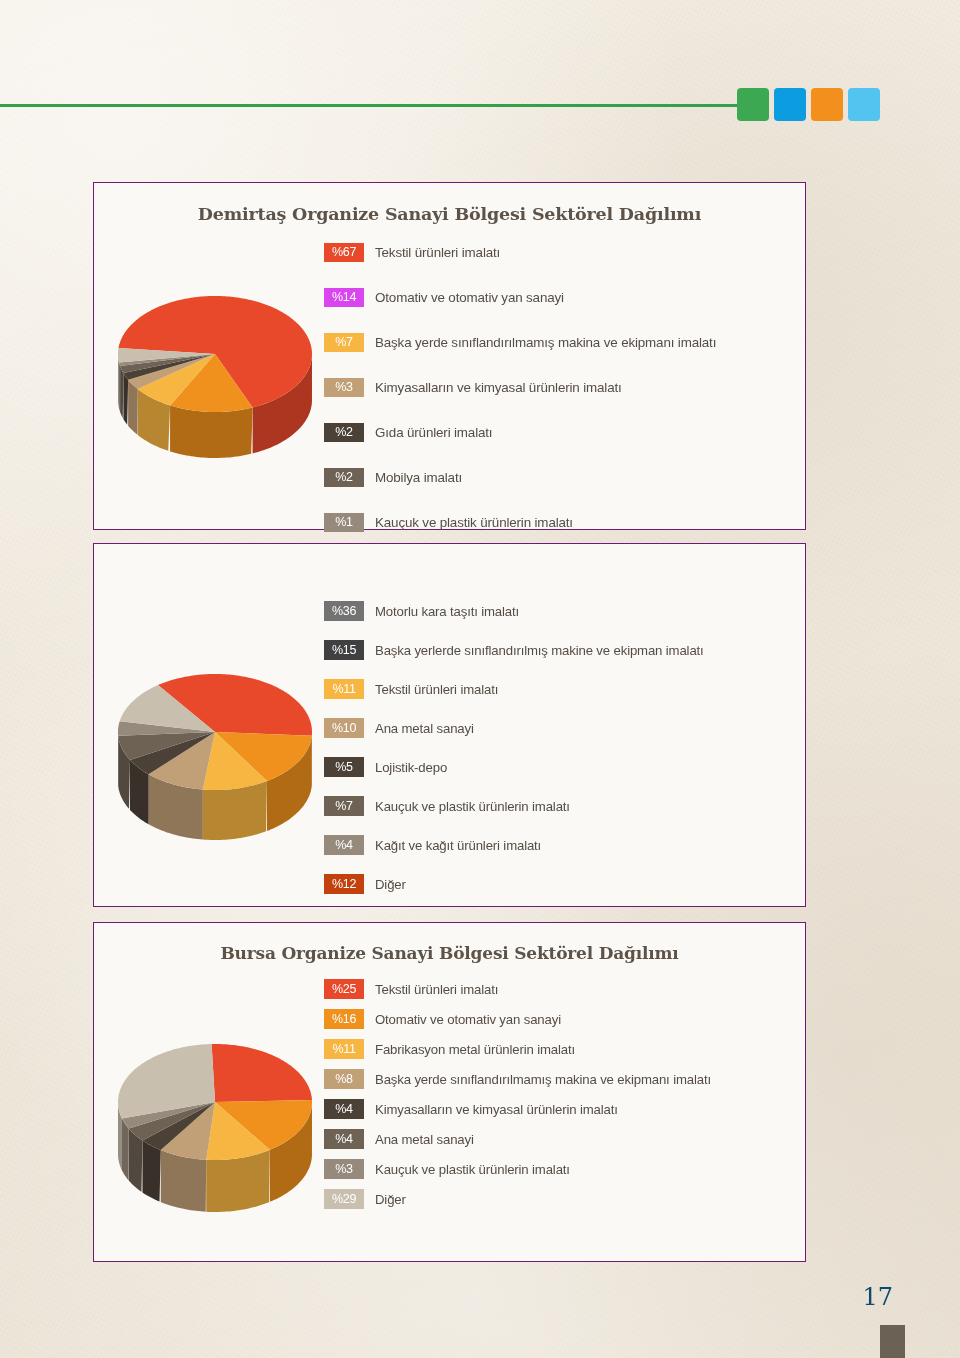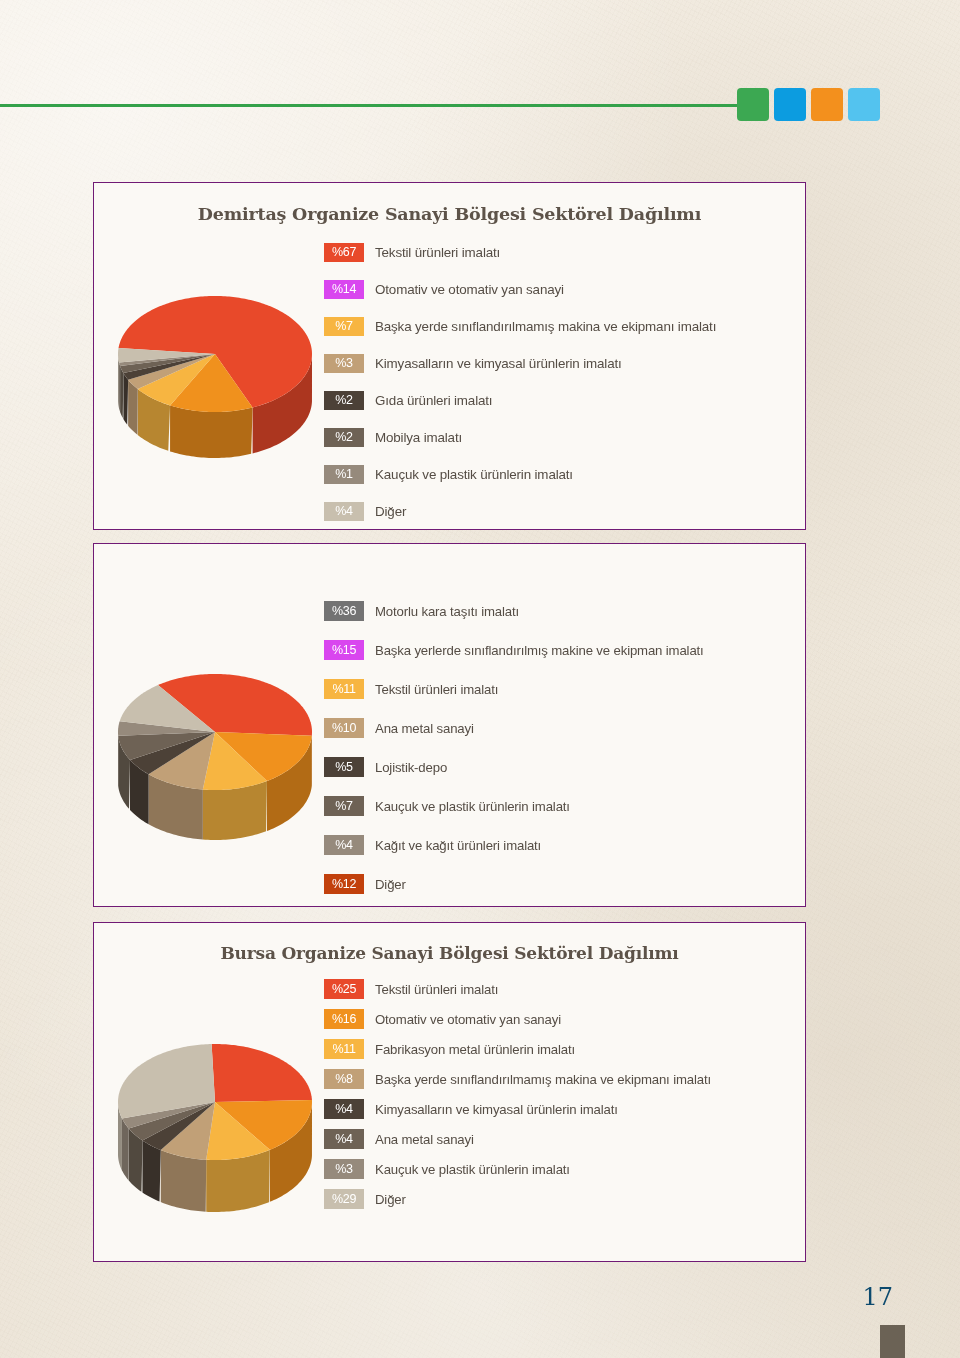--- a/index.html
+++ b/index.html
@@ -83,21 +83,21 @@
   #panel-3 .panel-title { padding-top: 20px; font-size: 17px; }
 
   
   .legend {
     position: absolute;
     left: 230px;
     right: 8px;
     display: flex;
     flex-direction: column;
   }
-  #panel-1 .legend { top: 60px; gap: 18px; }
+  #panel-1 .legend { top: 60px; gap: 26px; }
   #panel-2 .legend { top: 57px; gap: 19px; }
   #panel-3 .legend { top: 56px; gap: 10px; }
 
   .legend-row {
     display: flex;
     align-items: center;
   }
   .legend-badge {
     width: 40px;
     min-width: 40px;
@@ -253,21 +253,21 @@
           <path d="M113.00,104.00L17.72,93.13L17.72,93.13L18.12,91.94L18.56,90.76L19.05,89.58L19.57,88.40L20.14,87.24L20.75,86.08L21.40,84.93L22.08,83.78L22.81,82.65L23.58,81.52L24.39,80.41L25.23,79.30L26.12,78.21L27.04,77.13L28.00,76.06L29.00,75.00L30.03,73.95L31.10,72.92L32.21,71.90L33.35,70.90L34.53,69.91L35.74,68.93L36.98,67.97L38.26,67.03L39.57,66.10L40.91,65.19L42.29,64.30L43.70,63.42L45.13,62.56L46.60,61.72L48.09,60.90L49.62,60.09L51.17,59.31L52.75,58.55L54.35,57.80L55.98,57.08Z" fill="#c8bfae"></path>
         </g>
       </svg>
     </div>
   <div class="legend">
       <div class="legend-row">
         <span class="legend-badge" style="background: #737373;">%36</span>
         <span class="legend-label">Motorlu kara taşıtı imalatı</span>
       </div>
       <div class="legend-row">
-        <span class="legend-badge" style="background: #d946ef;">%15</span>
+        <span class="legend-badge" style="background: #404040;">%15</span>
         <span class="legend-label">Başka yerlerde sınıflandırılmış makine ve ekipman imalatı</span>
       </div>
       <div class="legend-row">
         <span class="legend-badge" style="background: rgb(247, 181, 65);">%11</span>
         <span class="legend-label">Tekstil ürünleri imalatı</span>
       </div>
       <div class="legend-row">
         <span class="legend-badge" style="background: rgb(193, 160, 119);">%10</span>
         <span class="legend-label">Ana metal sanayi</span>
       </div>

